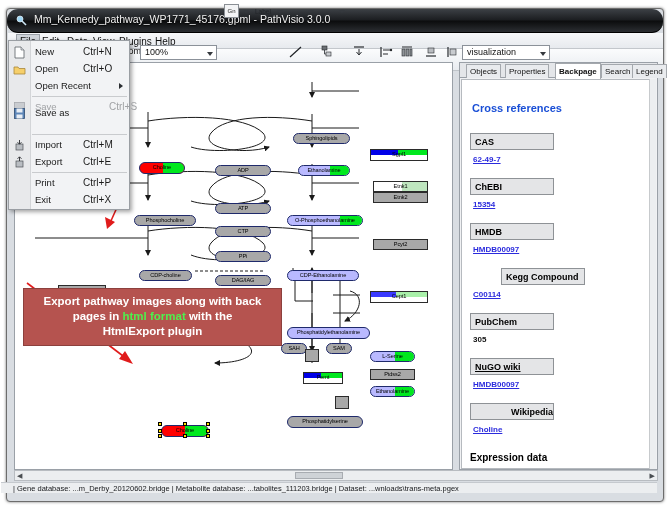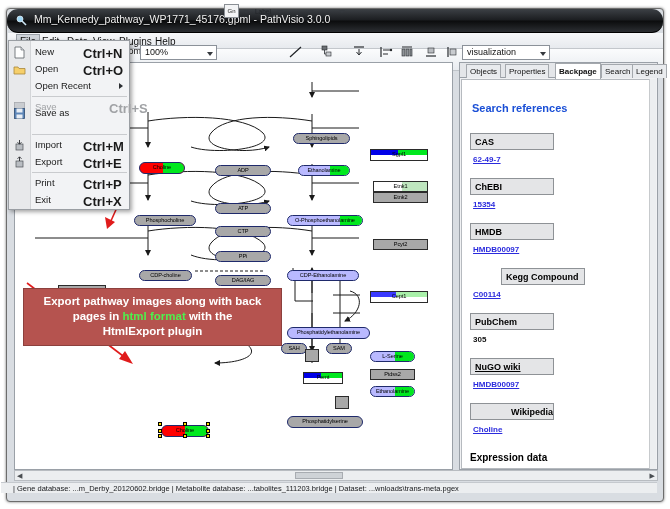--- a/index.html
+++ b/index.html
@@ -117,21 +117,21 @@
   .dd-row {
     position: absolute; left: 0; width: 122px; height: 17px;
   }
   .dd-label {
     position: absolute; left: 26px; top: 2px;
     font-size: 9.5px; color: #1a1a1a; white-space: nowrap;
   }
   .dd-label.disabled { color: #a0a2a5; }
   .dd-accel {
     position: absolute; left: 74px; top: 2px;
-    font-size: 13px; color: #1a1a1a; white-space: nowrap; font-weight: bold;
+    font-size: 10px; color: #1a1a1a; white-space: nowrap;
   }
   .dd-accel.disabled { color: #a0a2a5; margin-left: 26px; }
   .dd-sep {
     position: absolute; left: 23px; width: 95px; height: 1px;
     background: #c9cbce;
   }
   .dd-submenu-arrow {
     position: absolute; left: 110px; top: 5px;
     width: 0; height: 0;
     border-top: 3.5px solid transparent;
@@ -661,21 +661,21 @@
   <div class="side-panel">
     <div class="tabrow">
       <div class="tab" style="left:6px;">Objects</div>
       <div class="tab" style="left:45px;">Properties</div>
       <div class="tab sel" style="left:95px;">Backpage</div>
       <div class="tab" style="left:141px;">Search</div>
       <div class="tab" style="left:172px;">Legend</div>
     </div>
 
     <div class="bp-body">
-      <div class="bp-title">Search references</div>
+      <div class="bp-title">Cross references</div>
       <div id="bp-entries">
           <div class="bp-head" style="top: 53px;">CAS</div>
           <div class="bp-link" style="top: 75px;">62-49-7</div>
           <div class="bp-head" style="top: 98px;">ChEBI</div>
           <div class="bp-link" style="top: 120px;">15354</div>
           <div class="bp-head" style="top: 143px;">HMDB</div>
           <div class="bp-link" style="top: 165px;">HMDB00097</div>
           <div class="bp-head" style="top: 188px; margin-left: 31px;">Kegg Compound</div>
           <div class="bp-link" style="top: 210px;">C00114</div>
           <div class="bp-head" style="top: 233px;">PubChem</div>

